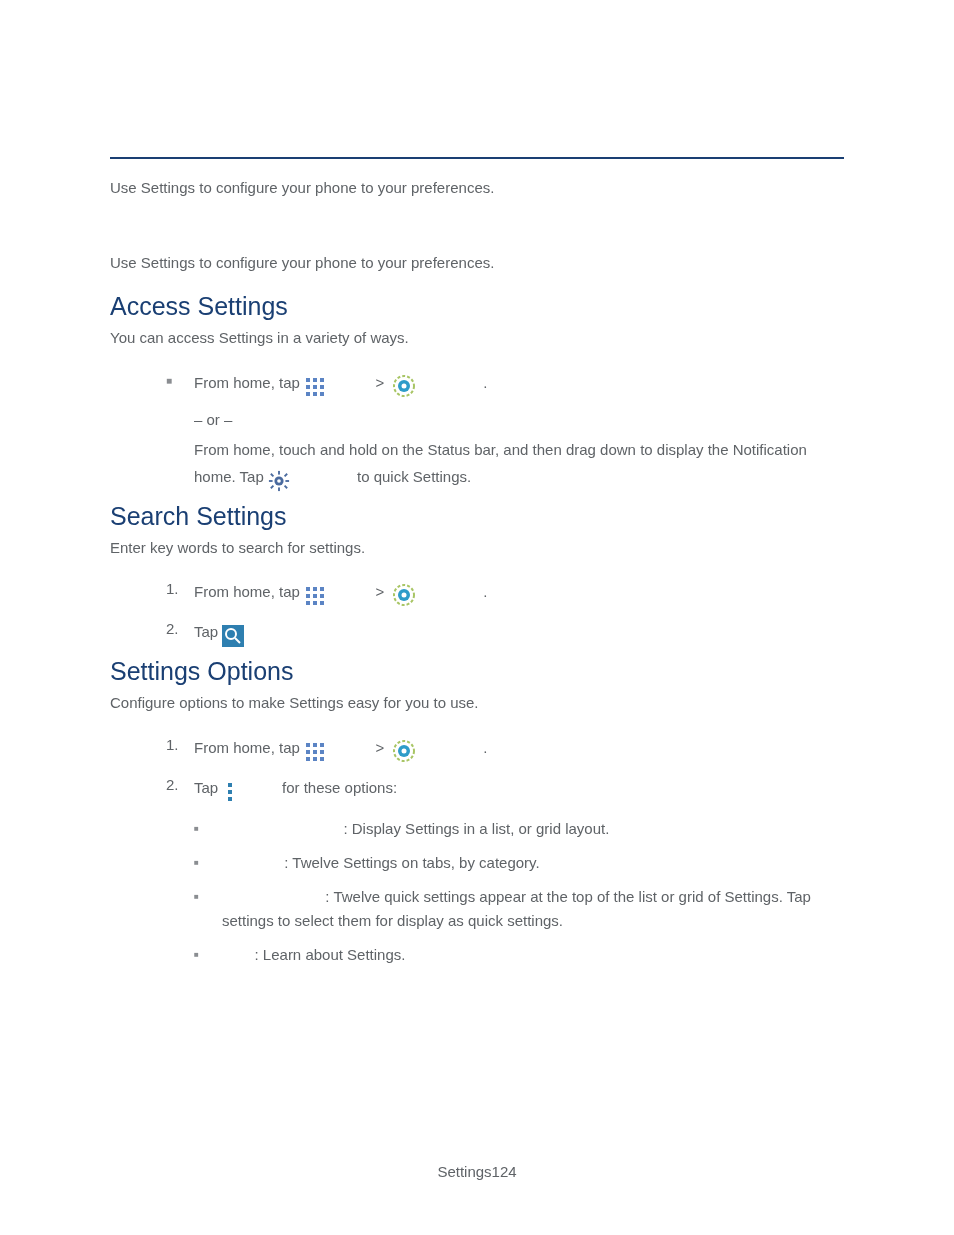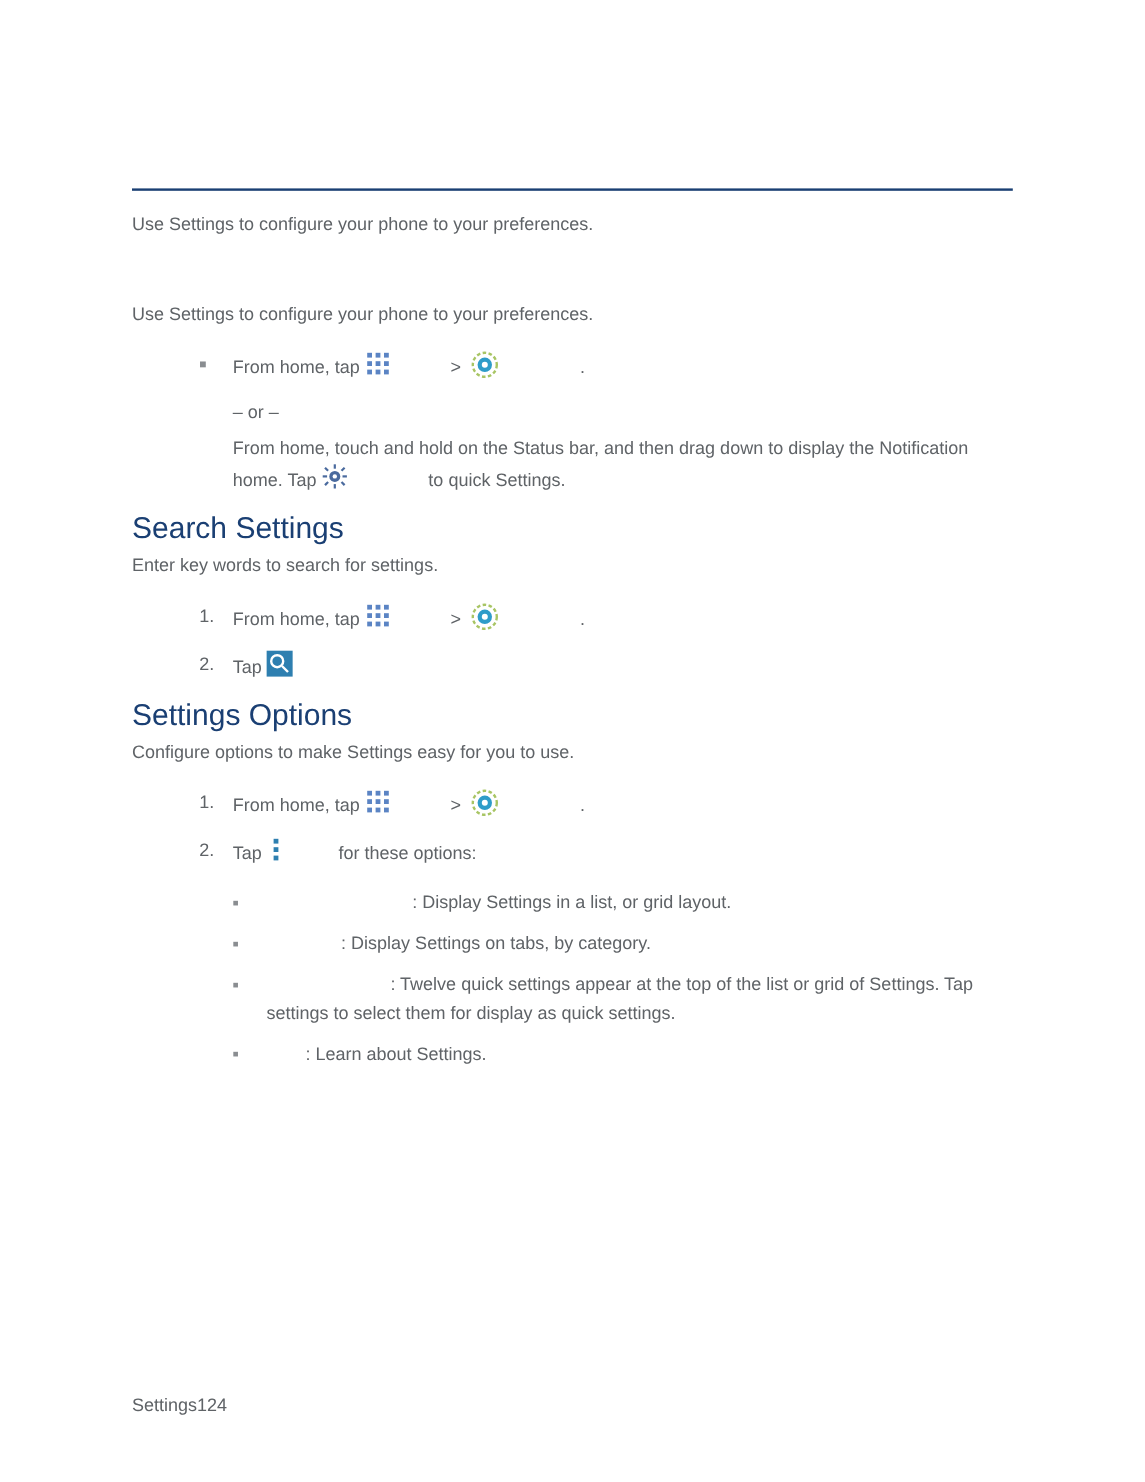--- a/index.html
+++ b/index.html
@@ -57,55 +57,57 @@
     font-size: 10px;
     padding-top: 5px;
     color: #8a8d91;
   }
   .bullet-sym.square { font-size: 8px; padding-top: 6px; }
   .num-sym {
     flex: 0 0 28px;
   }
   .content { flex: 1; }
   .or-line { margin: 10px 0 6px 0; }
-  .iconline { display: inline-flex; align-items: flex-start; flex-wrap: wrap; gap: 4px; line-height: 2; }
+  .iconline { display: inline-flex; align-items: flex-end; flex-wrap: wrap; gap: 4px; line-height: 2; }
   .icon-box {
     display: inline-flex;
     align-items: center;
     justify-content: center;
     vertical-align: middle;
   }
   .ghost-label { visibility: hidden; font-weight: bold; display: inline-block; }
   .footer {
     position: absolute;
     bottom: 55px;
     left: 110px;
     right: 110px;
     display: flex;
-    justify-content: flex-start;
+    justify-content: center;
     color: #5f6367;
     font-size: 15px;
   }
   svg { display: block; }
   .gt { padding: 0 4px; }
 </style>
 </head>
 <body>
 
 <div class="page">
 
   <div class="h1 h1-blank">Settings</div>
   <hr class="divider">
 
   <p class="p">Use Settings to configure your phone to your preferences.</p>
 
   <div class="subh">Basic Settings</div>
 
   <p class="p">Use Settings to configure your phone to your preferences.</p>
 
+  <div class="h2">Access Settings</div>
+  <p class="p">You can access Settings in a variety of ways.</p>
 
   <div class="indent1">
     <div class="bullet-row">
       <div class="bullet-sym">■</div>
       <div class="content">
         <span class="iconline">
           <span>From home, tap</span>
           <span class="icon-box">
             <svg width="22" height="22" viewBox="0 0 22 22">
               <rect x="0" y="0" width="22" height="22" fill="#ffffff"></rect>
@@ -274,21 +276,21 @@
 
         <div class="bullet-row">
           <div class="bullet-sym square">■</div>
           <div class="content">
             <span class="ghost-label">View as list / grid</span><span>: Display Settings in a list, or grid layout.</span>
           </div>
         </div>
         <div class="bullet-row">
           <div class="bullet-sym square">■</div>
           <div class="content">
-            <span class="ghost-label">Tab view</span><span>: Display Settings on tabs, by category.</span>
+            <span class="ghost-label">Tab view</span><span>: Twelve Settings on tabs, by category.</span>
           </div>
         </div>
         <div class="bullet-row">
           <div class="bullet-sym square">■</div>
           <div class="content">
             <span class="ghost-label">Quick settings</span><span>: Twelve quick settings appear at the top of the list or grid of Settings. Tap settings to select them for display as quick settings.</span>
           </div>
         </div>
         <div class="bullet-row">
           <div class="bullet-sym square">■</div>

